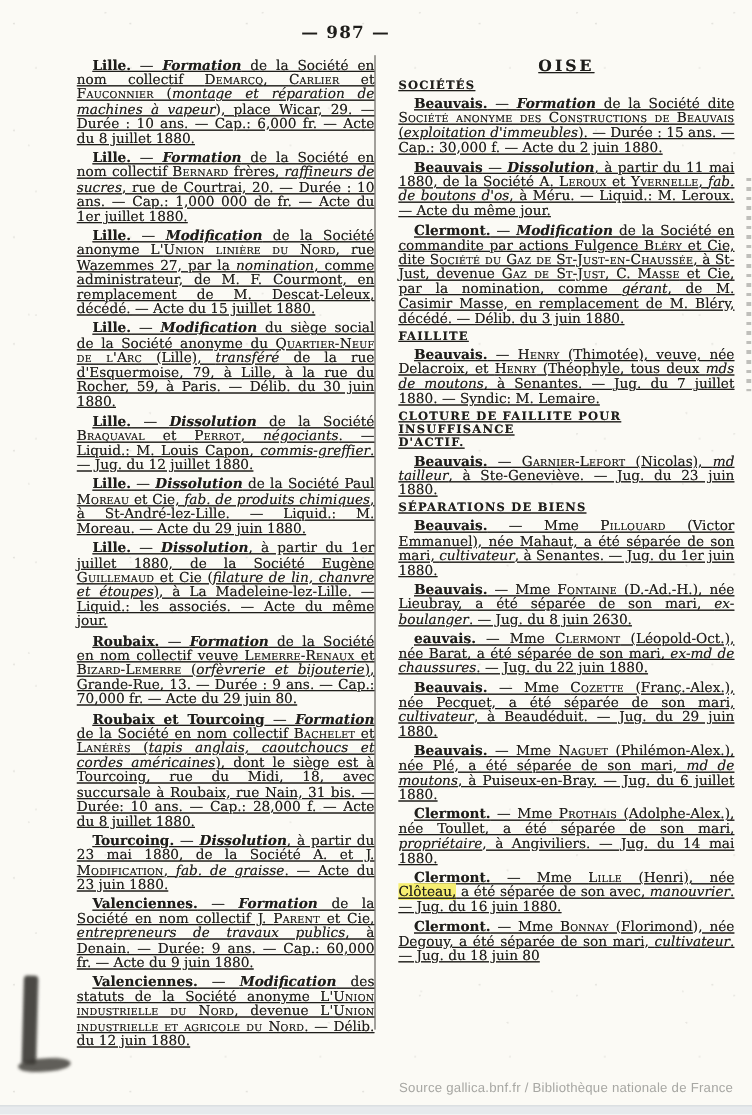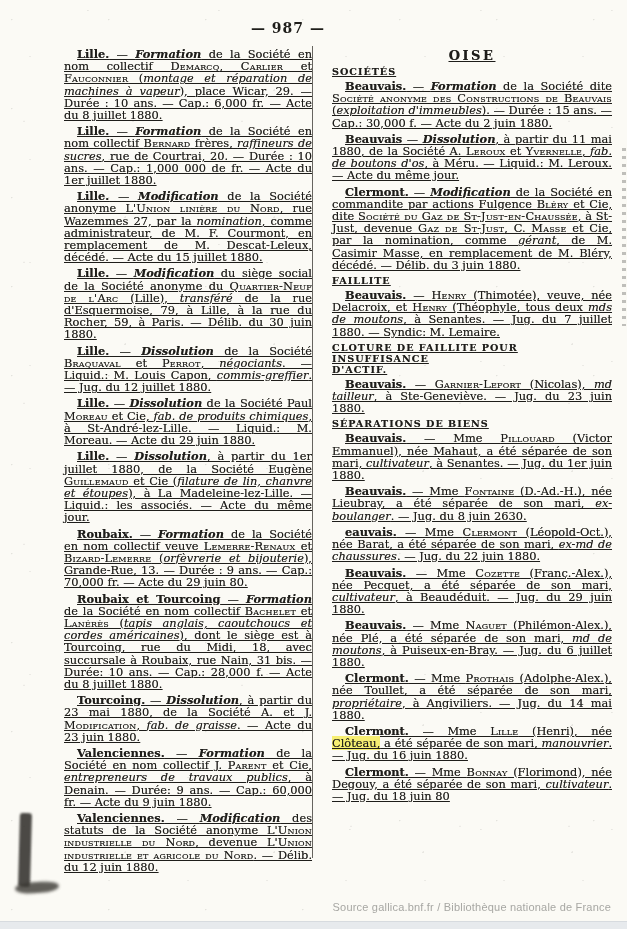--- a/index.html
+++ b/index.html
@@ -130,21 +130,21 @@
       </h3>
       <p class="entry"><span class="seg-city">Beauvais.</span><span class="seg-plain"> — </span><span class="seg-sc">Garnier-Lefort</span><span class="seg-plain"> (Nicolas), </span><span class="seg-it">md tailleur</span><span class="seg-plain">, à Ste-Geneviève. — Jug. du 23 juin 1880.</span></p>
 
       <h3 class="subhead">SÉPARATIONS DE BIENS</h3>
       <p class="entry"><span class="seg-city">Beauvais.</span><span class="seg-plain"> — Mme </span><span class="seg-sc">Pillouard</span><span class="seg-plain"> (Victor Emmanuel), née Mahaut, a été séparée de son mari, </span><span class="seg-it">cultivateur</span><span class="seg-plain">, à Senantes. — Jug. du 1er juin 1880.</span></p>
       <p class="entry"><span class="seg-city">Beauvais.</span><span class="seg-plain"> — Mme </span><span class="seg-sc">Fontaine</span><span class="seg-plain"> (D.-Ad.-H.), née Lieubray, a été séparée de son mari, </span><span class="seg-it">ex-boulanger</span><span class="seg-plain">. — Jug. du 8 juin 2630.</span></p>
       <p class="entry"><span class="seg-city">eauvais.</span><span class="seg-plain"> — Mme </span><span class="seg-sc">Clermont</span><span class="seg-plain"> (Léopold-Oct.), née Barat, a été séparée de son mari, </span><span class="seg-it">ex-md de chaussures</span><span class="seg-plain">. — Jug. du 22 juin 1880.</span></p>
       <p class="entry"><span class="seg-city">Beauvais.</span><span class="seg-plain"> — Mme </span><span class="seg-sc">Cozette</span><span class="seg-plain"> (Franç.-Alex.), née Pecquet, a été séparée de son mari, </span><span class="seg-it">cultivateur</span><span class="seg-plain">, à Beaudéduit. — Jug. du 29 juin 1880.</span></p>
       <p class="entry"><span class="seg-city">Beauvais.</span><span class="seg-plain"> — Mme </span><span class="seg-sc">Naguet</span><span class="seg-plain"> (Philémon-Alex.), née Plé, a été séparée de son mari, </span><span class="seg-it">md de moutons</span><span class="seg-plain">, à Puiseux-en-Bray. — Jug. du 6 juillet 1880.</span></p>
       <p class="entry"><span class="seg-city">Clermont.</span><span class="seg-plain"> — Mme </span><span class="seg-sc">Prothais</span><span class="seg-plain"> (Adolphe-Alex.), née Toullet, a été séparée de son mari, </span><span class="seg-it">propriétaire</span><span class="seg-plain">, à Angiviliers. — Jug. du 14 mai 1880.</span></p>
-      <p class="entry"><span class="seg-city">Clermont.</span><span class="seg-plain"> — Mme </span><span class="seg-sc">Lille</span><span class="seg-plain"> (Henri), née </span><span class="seg-hl">Clôteau,</span><span class="seg-plain"> a été séparée de son mari, </span><span class="seg-it">manouvrier</span><span class="seg-plain">. — Jug. du 16 juin 1880.</span></p>
+      <p class="entry"><span class="seg-city">Clermont.</span><span class="seg-plain"> — Mme </span><span class="seg-sc">Lille</span><span class="seg-plain"> (Henri), née </span><span class="seg-hl">Clôteau,</span><span class="seg-plain"> a été séparée de son avec, </span><span class="seg-it">manouvrier</span><span class="seg-plain">. — Jug. du 16 juin 1880.</span></p>
       <p class="entry"><span class="seg-city">Clermont.</span><span class="seg-plain"> — Mme </span><span class="seg-sc">Bonnay</span><span class="seg-plain"> (Florimond), née Degouy, a été séparée de son mari, </span><span class="seg-it">cultivateur</span><span class="seg-plain">. — Jug. du 18 juin 80</span></p>
     </div>
   </div>
 
   <div class="binding-mark-v"></div>
   <div class="binding-mark-h"></div>
   <div class="edge-dots"></div>
 
   <div class="footer">Source gallica.bnf.fr / Bibliothèque nationale de France</div>
   <div class="bottom-strip"></div>

